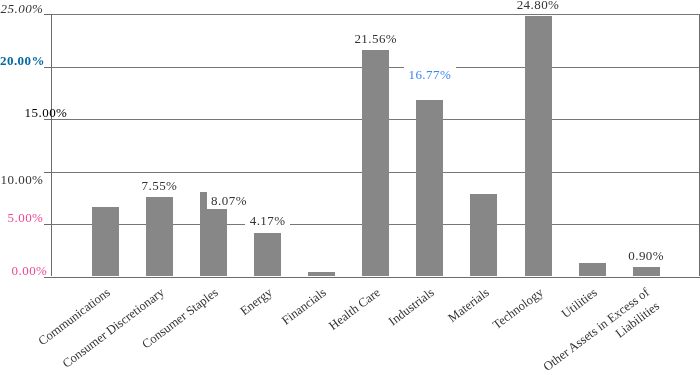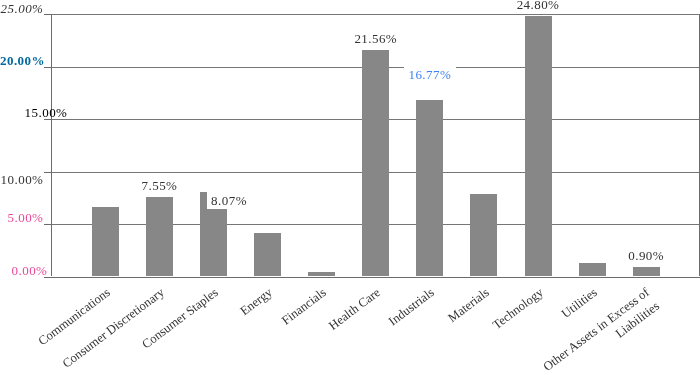--- a/index.html
+++ b/index.html
@@ -42,20 +42,21 @@
     <div class="ylabel" style="left:0px;top:106.47250000000003px;width:43.4px;color:#000000;padding-left:24px;">15.00%</div>
     <div class="ylabel" style="left:0px;top:173px;width:43.4px;color:#333333;">10.00%</div>
     <div class="ylabel" style="left:0px;top:211.43250000000003px;width:43.4px;color:#ec4899;">5.00%</div>
     <div class="ylabel" style="left:4px;top:263.9125px;width:43.4px;color:#ec4899;">0.00%</div>
     <div class="bar" style="left:91.88px;top:206.80656000000002px;width:27px;height:69.69343999999998px;background:#878787;"></div>
     <div class="bar" style="left:145.95999999999998px;top:197.2552px;width:27px;height:79.24479999999998px;background:#878787;"></div>
     <div class="dlabel" style="left:99.45999999999998px;top:175.76770000000002px;width:120px;color:#333333;"><span>7.55%</span></div>
     <div class="bar" style="left:200.04000000000002px;top:191.79728px;width:27px;height:84.70271999999999px;background:#878787;"></div>
     <div class="dlabel" style="left:169px;top:170.30978000000002px;width:120px;color:#333333;margin-top:21px;"><span>8.07%</span></div>
     <div class="bar" style="left:254.12px;top:232.73168px;width:27px;height:43.768319999999996px;background:#878787;"></div>
+    <div class="dlabel" style="left:207.62px;top:211.24418000000003px;width:120px;color:#333333;"><span>4.17%</span></div>
     <div class="bar" style="left:308.2px;top:271.88176px;width:27px;height:4.618239999999999px;background:#878787;"></div>
     <div class="bar" style="left:362.28000000000003px;top:50.20624000000004px;width:27px;height:226.29375999999996px;background:#878787;"></div>
     <div class="dlabel" style="left:315.78000000000003px;top:28.718740000000036px;width:120px;color:#333333;"><span>21.56%</span></div>
     <div class="bar" style="left:416.36px;top:100.48208000000002px;width:27px;height:176.01791999999998px;background:#878787;"></div>
     <div class="dlabel" style="left:369.86px;top:65px;width:120px;color:#3b82f6;"><span>16.77%</span></div>
     <div class="bar" style="left:470.44px;top:194.1064px;width:27px;height:82.39359999999999px;background:#878787;"></div>
     <div class="bar" style="left:524.52px;top:16.19920000000002px;width:27px;height:260.3008px;background:#878787;"></div>
     <div class="dlabel" style="left:478.02px;top:-5.28829999999998px;width:120px;color:#333333;"><span>24.80%</span></div>
     <div class="bar" style="left:578.5999999999999px;top:263.38px;width:27px;height:13.119999999999997px;background:#878787;"></div>
     <div class="bar" style="left:632.68px;top:267.0536px;width:27px;height:9.446399999999999px;background:#878787;"></div>

